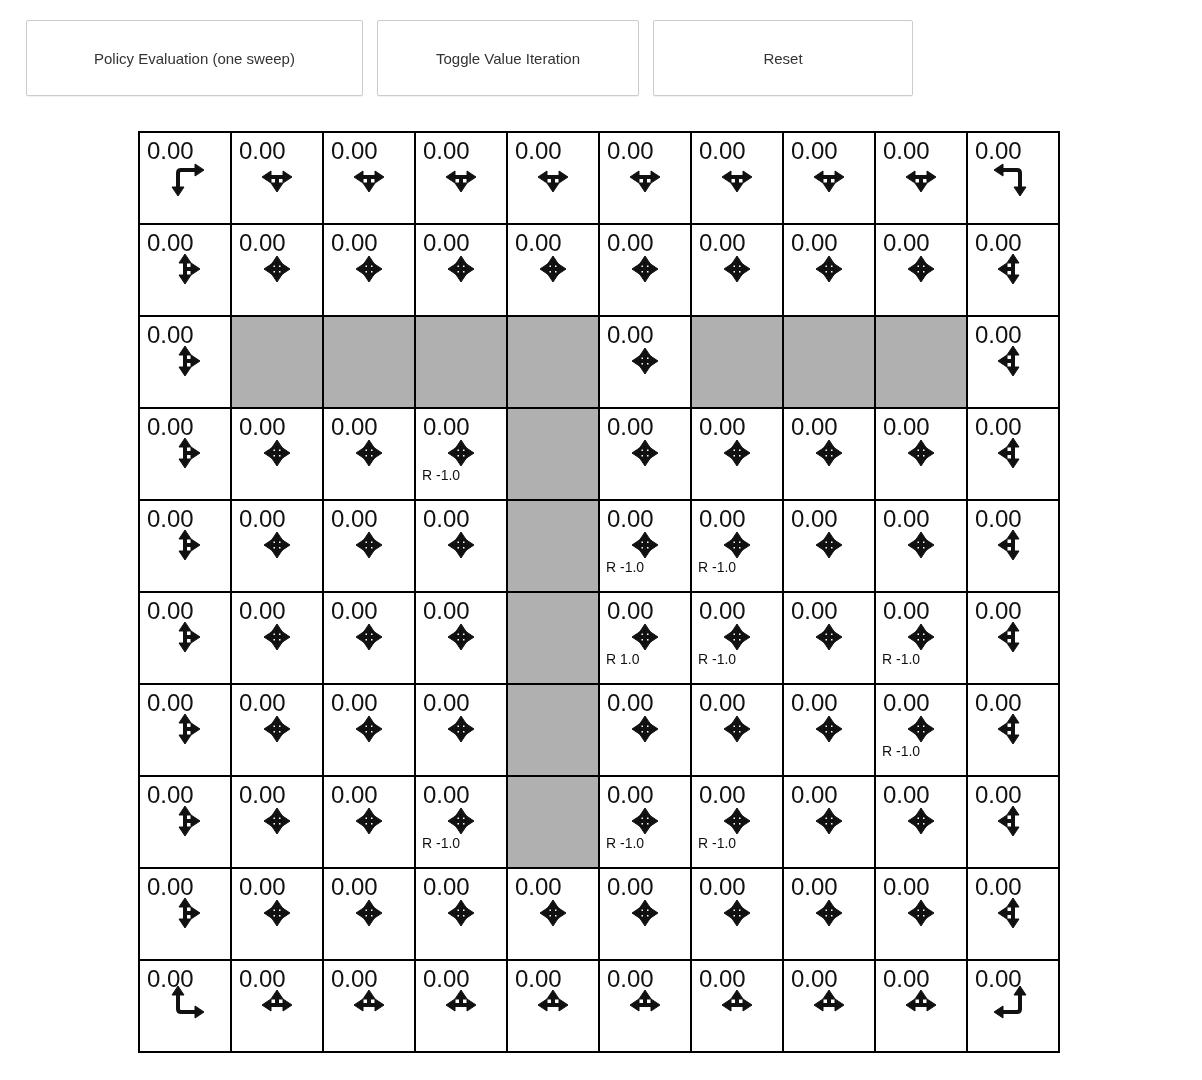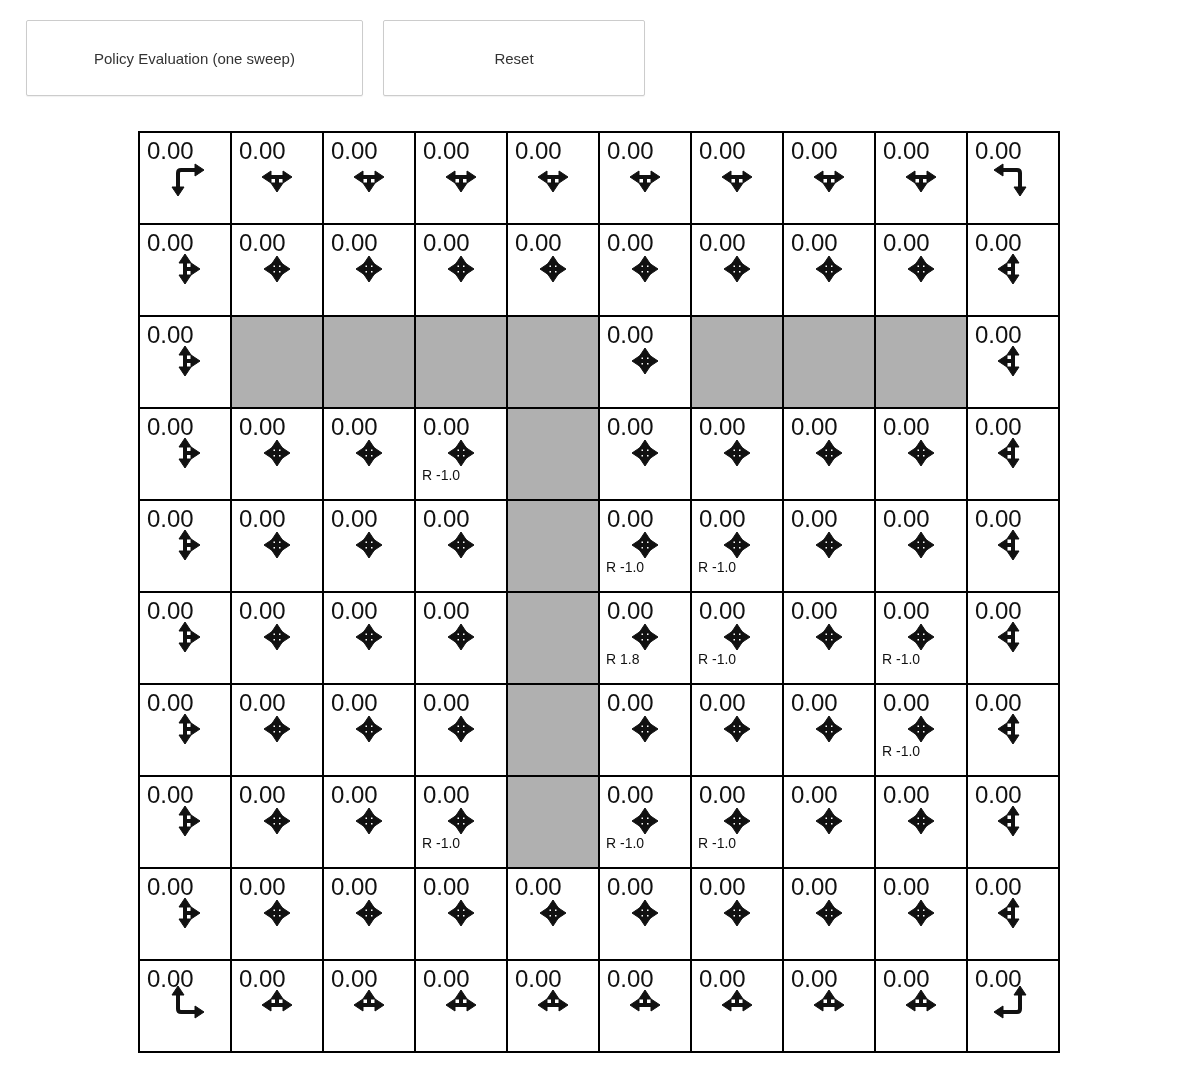--- a/index.html
+++ b/index.html
@@ -12,21 +12,21 @@
   }
   html,body{margin:0;padding:0;background:#ffffff;}
   body{
     position:relative;
     width:1202px;height:1080px;
     font-family:"Liberation Sans", sans-serif;
     overflow:hidden;
   }
   .toolbar{
     position:absolute;left:26px;top:20px;
-    display:flex;gap:20px;
+    display:flex;gap:14px;
   }
   .btn{
     height:76px;
     background:#ffffff;
     border:1px solid var(--btn-border,#ccc);
     border-radius:2px;
     color:var(--btn-text,#333);
     font-family:inherit;
     font-size:15px;
     display:flex;align-items:center;justify-content:center;
@@ -70,20 +70,21 @@
     font-size:14px;
     color:var(--value-text,#111);
     white-space:nowrap;
   }
 </style>
 </head>
 <body>
 
 <div class="toolbar">
   <button class="btn">Policy Evaluation (one sweep)</button>
+  <button class="btn">Toggle Value Iteration</button>
   <button class="btn">Reset</button>
 </div>
 
 <div class="board">
     <div class="cell">
       <span class="value">0.00</span>
       <svg viewBox="-22 -22 44 44" width="44" height="44" class="glyph">
         <path d="M 11 -7 L -4 -7 Q -7 -7 -7 -4 L -7 11" class="shaft"></path>
         <polygon points="19,-7 10,-13 10,-1" class="hd"></polygon>
         <polygon points="-7,19 -13,10 -1,10" class="hd"></polygon>
@@ -640,21 +641,21 @@
       <svg viewBox="-22 -22 44 44" width="44" height="44" class="glyph">
         <line x1="0" y1="0" x2="0" y2="-5" class="shaft"></line>
         <polygon points="0,-13 -6,-4 6,-4" class="hd"></polygon>
         <line x1="0" y1="0" x2="0" y2="5" class="shaft"></line>
         <polygon points="0,13 -6,4 6,4" class="hd"></polygon>
         <line x1="0" y1="0" x2="-5" y2="0" class="shaft"></line>
         <polygon points="-13,0 -4,-6 -4,6" class="hd"></polygon>
         <line x1="0" y1="0" x2="5" y2="0" class="shaft"></line>
         <polygon points="13,0 4,-6 4,6" class="hd"></polygon>
       </svg>
-      <span class="reward">R 1.8</span>
+      <span class="reward">R 1.0</span>
     </div>
     <div class="cell">
       <span class="value">0.00</span>
       <svg viewBox="-22 -22 44 44" width="44" height="44" class="glyph">
         <line x1="0" y1="0" x2="0" y2="-5" class="shaft"></line>
         <polygon points="0,-13 -6,-4 6,-4" class="hd"></polygon>
         <line x1="0" y1="0" x2="0" y2="5" class="shaft"></line>
         <polygon points="0,13 -6,4 6,4" class="hd"></polygon>
         <line x1="0" y1="0" x2="-5" y2="0" class="shaft"></line>
         <polygon points="-13,0 -4,-6 -4,6" class="hd"></polygon>

